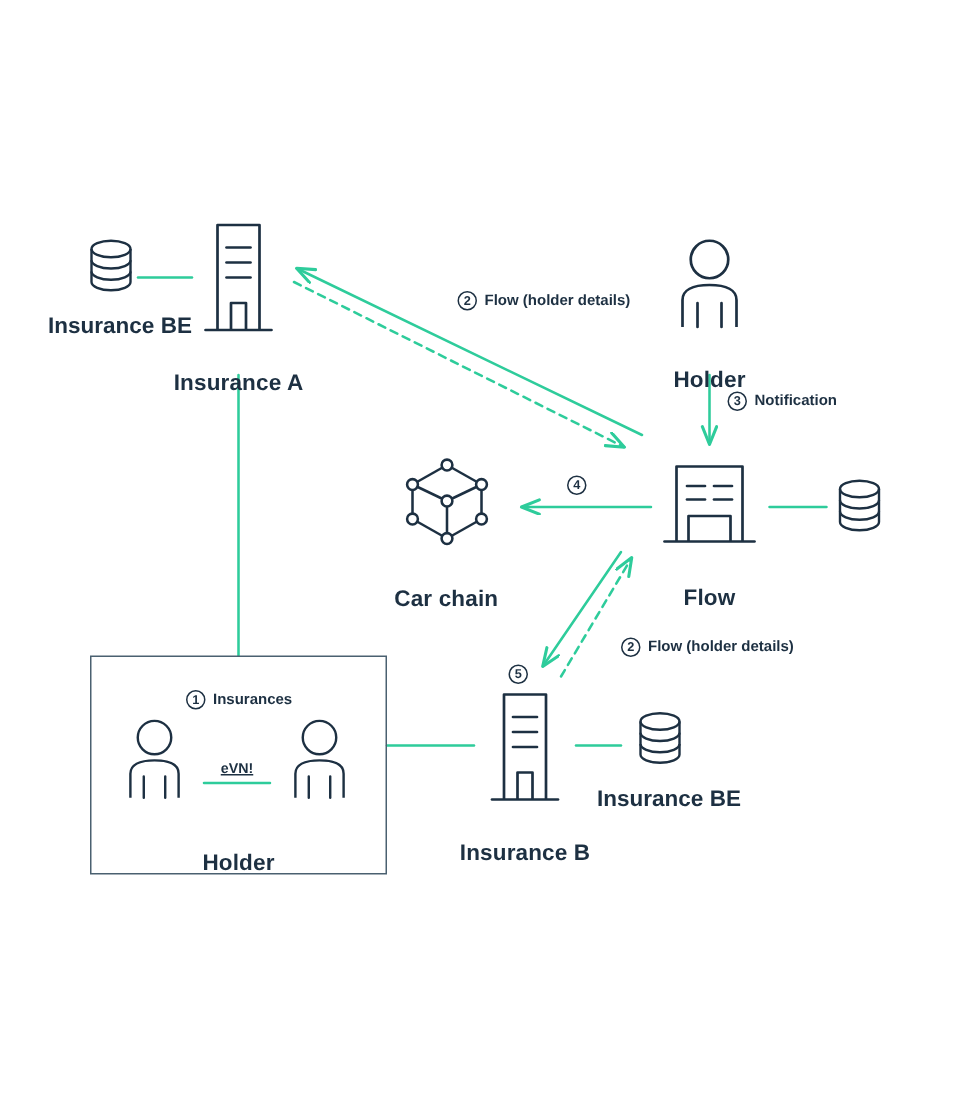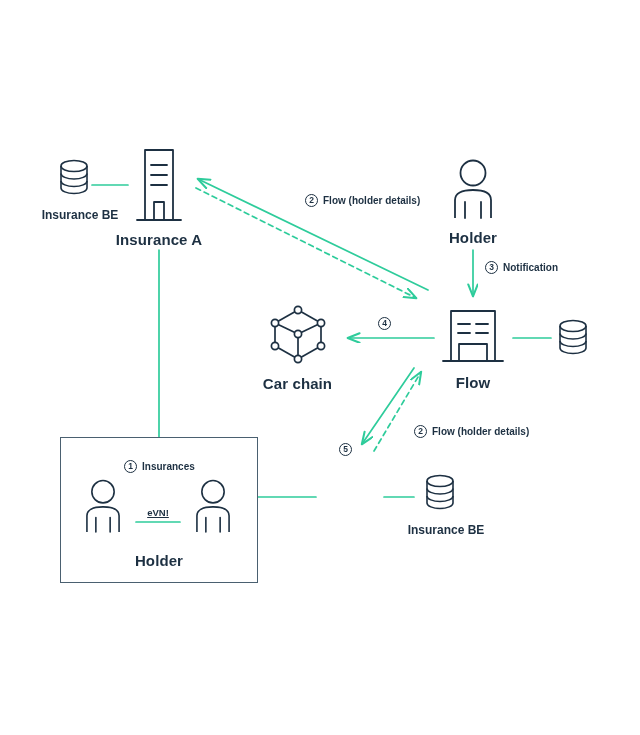--- a/index.html
+++ b/index.html
@@ -26,22 +26,22 @@
     flex-direction: column;
     align-items: center;
     justify-content: flex-start;
   }
   .node-label {
     font-weight: bold;
     color: #1d3042;
     text-align: center;
     white-space: nowrap;
   }
-  .label-lg { font-size: 15px; letter-spacing: .1px; margin-top: 5px; }
-  .label-sm { font-size: 12px; margin-top: 5px; font-weight: bold; margin-left: 12px; }
+  .label-lg { font-size: 15px; letter-spacing: .1px; margin-top: 20px; }
+  .label-sm { font-size: 15px; margin-top: 5px; font-weight: bold; margin-left: 12px; }
   .flow-label {
     position: absolute;
     font-size: 10px;
     font-weight: bold;
     color: #1d3042;
     white-space: nowrap;
     display: flex;
     align-items: center;
     gap: 5px;
   }
@@ -249,20 +249,33 @@
         <line x1="20" y1="44" x2="20" y2="60" stroke="#1d3042" stroke-width="1.8" stroke-linecap="round"></line>
         <line x1="36" y1="44" x2="36" y2="60" stroke="#1d3042" stroke-width="1.8" stroke-linecap="round"></line>
       </svg>
     </span>
   </div>
 
   <div class="evn-label" style="left:134px; top:507px; width:48px;">eVN!</div>
 
   <div class="node-label label-lg" style="position:absolute; left:60px; top:547px; width:198px;">Holder</div>
 
+  <div class="node" style="left:300px; top:455px; width:100px;">
+    <span>
+      <svg width="62" height="80" viewBox="0 0 62 80">
+        <path d="M17,78 V8 H45 V78" fill="none" stroke="#1d3042" stroke-width="1.8" stroke-linejoin="round"></path>
+        <line x1="9" y1="78" x2="53" y2="78" stroke="#1d3042" stroke-width="1.8" stroke-linecap="round"></line>
+        <line x1="23" y1="23" x2="39" y2="23" stroke="#1d3042" stroke-width="1.8" stroke-linecap="round"></line>
+        <line x1="23" y1="33" x2="39" y2="33" stroke="#1d3042" stroke-width="1.8" stroke-linecap="round"></line>
+        <line x1="23" y1="43" x2="39" y2="43" stroke="#1d3042" stroke-width="1.8" stroke-linecap="round"></line>
+        <path d="M26,78 V60 H36 V78" fill="none" stroke="#1d3042" stroke-width="1.8" stroke-linejoin="round"></path>
+      </svg>
+    </span>
+    <div class="node-label label-lg">Insurance B</div>
+  </div>
 
   <div class="node" style="left:396px; top:472px; width:88px;">
     <span>
       <svg width="36" height="42" viewBox="0 0 36 42">
         <ellipse cx="18" cy="9" rx="13" ry="5.5" fill="none" stroke="#1d3042" stroke-width="1.6"></ellipse>
         <path d="M5,9 V31 C5,34 10.8,36.5 18,36.5 C25.2,36.5 31,34 31,31 V9" fill="none" stroke="#1d3042" stroke-width="1.6"></path>
         <path d="M5,16.5 C5,19.5 10.8,22 18,22 C25.2,22 31,19.5 31,16.5" fill="none" stroke="#1d3042" stroke-width="1.6"></path>
         <path d="M5,24 C5,27 10.8,29.5 18,29.5 C25.2,29.5 31,27 31,24" fill="none" stroke="#1d3042" stroke-width="1.6"></path>
       </svg>
     </span>

